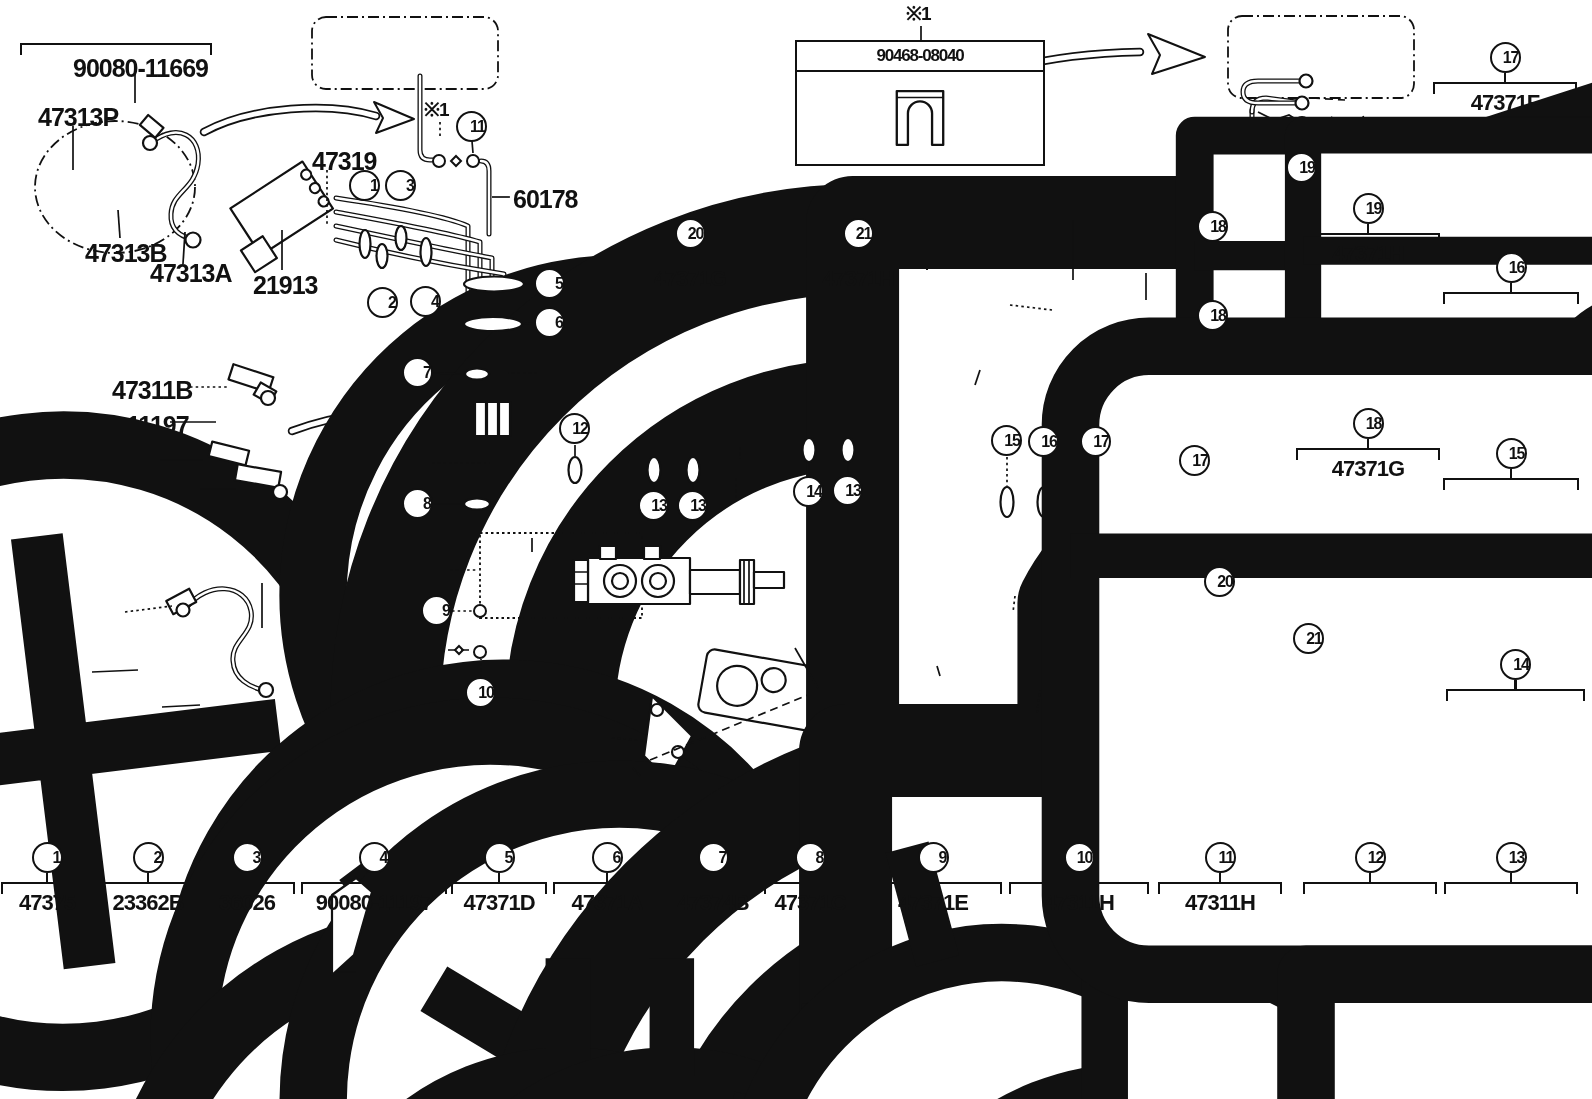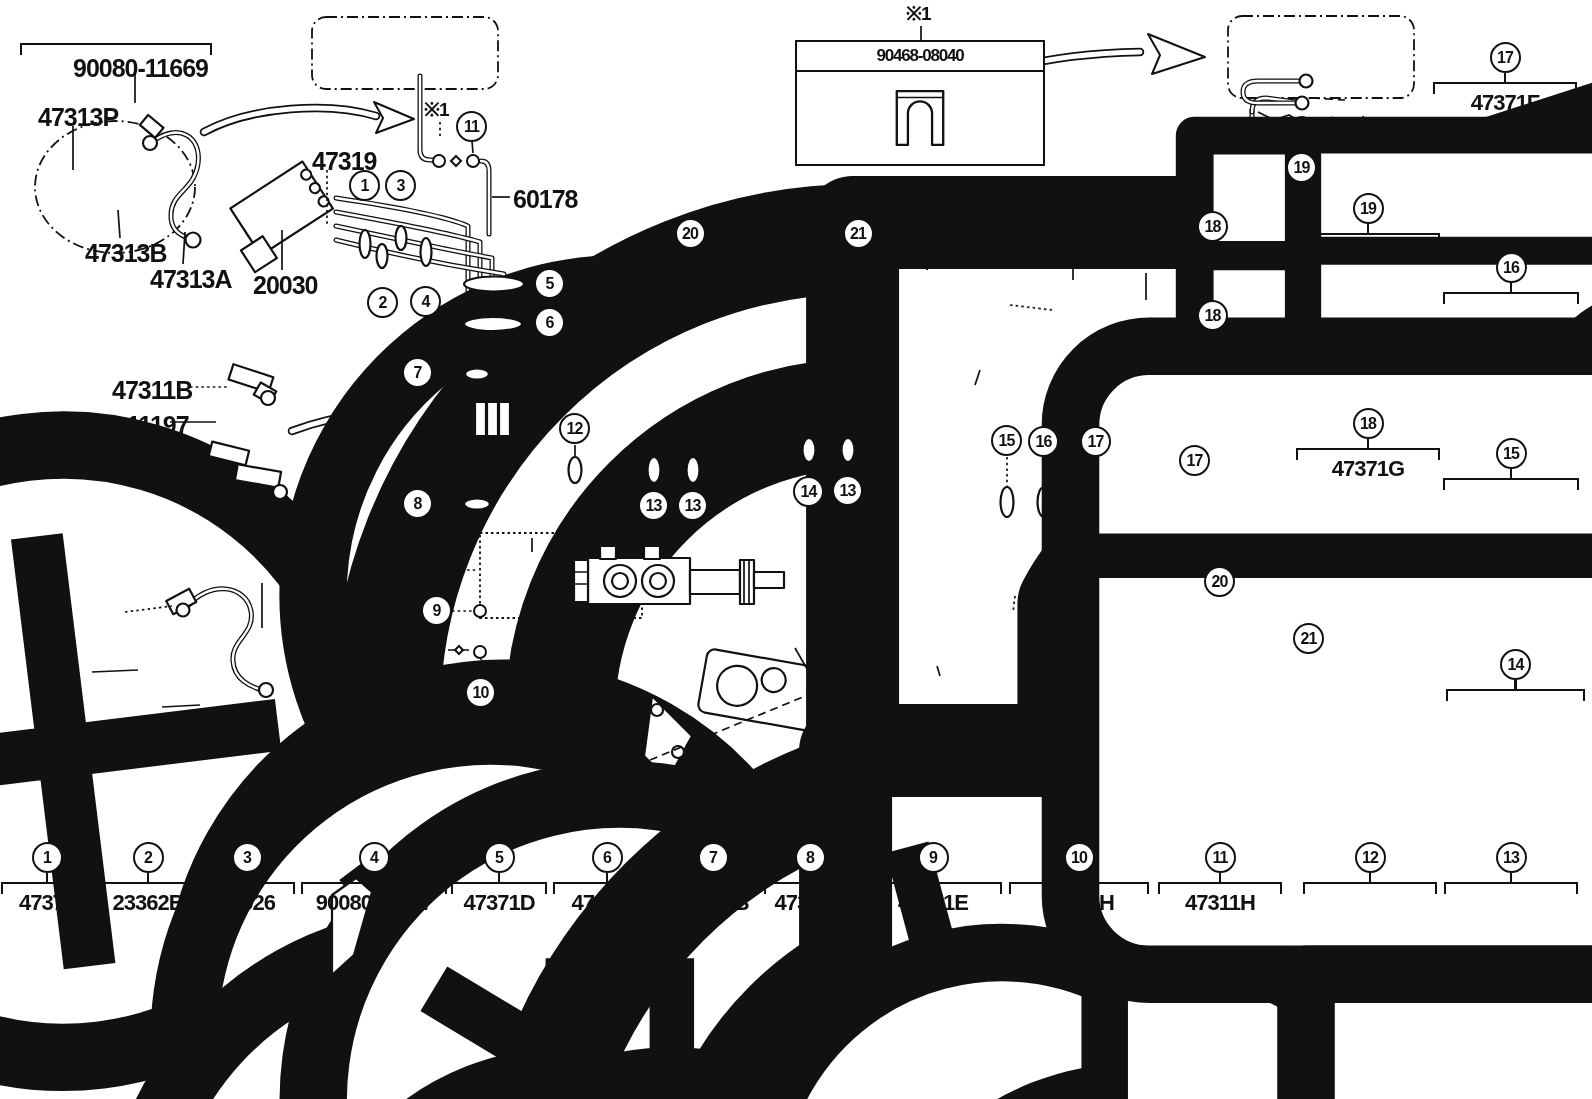--- a/index.html
+++ b/index.html
@@ -2,21 +2,21 @@
 <html><head>
 <meta charset="utf-8">
 <style>
   html,body{margin:0;padding:0;background:#fff}
   .canvas{position:relative;width:1592px;height:1099px;background:#fff;overflow:hidden;
           font-family:"Liberation Sans",sans-serif;color:#111}
   .pl{position:absolute;font-size:25px;font-weight:bold;letter-spacing:-1px;white-space:nowrap;line-height:1.05}
   .pl.sm{font-size:19px}
   .note{position:absolute;font-size:17.5px;font-weight:bold;letter-spacing:-0.5px;white-space:pre-line;line-height:21px}
   .co{position:absolute;width:27px;height:27px;border:2.4px solid #111;border-radius:50%;background:#fff;
-      font-size:16px;font-weight:bold;text-align:center;line-height:27px;letter-spacing:-1px;z-index:5}
+      font-size:16px;font-weight:bold;text-align:right;line-height:27px;letter-spacing:-1px;z-index:5}
   .bk{border-top:2.6px solid #111;border-left:2.6px solid #111;border-right:2.6px solid #111;height:10px}
   .bkabs{position:absolute}
   .hdr,.bitem{position:absolute;display:flex;flex-direction:column;align-items:center;z-index:4}
   .hdr .co,.bitem .co{position:static;flex:none}
   .tick{width:2.4px;height:9px;background:#111}
   .hlabel{font-size:22px;font-weight:bold;letter-spacing:-1px;margin-top:-3px;line-height:1.1;white-space:nowrap;background:transparent}
   .fullw{width:100%}
   .ptable{position:absolute;left:795px;top:40px;width:246px;height:122px;border:2.6px solid #111;display:flex;background:#fff;z-index:4}
   .ptable .cell{flex:1;display:flex;flex-direction:column;align-items:stretch}
   .ptable .cell+.cell{border-left:2.6px solid #111}
@@ -415,22 +415,22 @@
 </svg>
 
 <div class="bk bkabs" style="left:20px;top:43px;width:188px"></div>
 <div class="bk bkabs" style="left:22px;top:548px;width:300px"></div>
 <div class="bk bkabs" style="left:930px;top:186px;width:263px"></div>
 <div class="bk bkabs" style="left:873px;top:556px;width:312px"></div>
 
 <div class="pl" style="left:73px;top:55px">90080-11669</div>
 <div class="pl" style="left:38px;top:104px">47313P</div>
 <div class="pl" style="left:85px;top:240px">47313B</div>
-<div class="pl" style="left:150px;top:266px">47313A</div>
-<div class="pl" style="left:253px;top:272px">20030</div>
+<div class="pl" style="left:150px;top:260px">47313A</div>
+<div class="pl" style="left:253px;top:272px">21913</div>
 <div class="pl" style="left:312px;top:148px">47319</div>
 <div class="pl" style="left:513px;top:186px">60178</div>
 <div class="pl" style="left:1040px;top:198px">47318F</div>
 <div class="pl" style="left:1120px;top:252px">47318D</div>
 <div class="pl" style="left:941px;top:298px">47351B</div>
 <div class="pl" style="left:930px;top:386px">90080-11669(3)</div>
 <div class="pl" style="left:1078px;top:380px">47318E</div>
 <div class="pl" style="left:1318px;top:135px">90468-08040</div>
 <div class="pl" style="left:112px;top:377px">47311B</div>
 <div class="pl" style="left:55px;top:412px">90080-11197</div>

